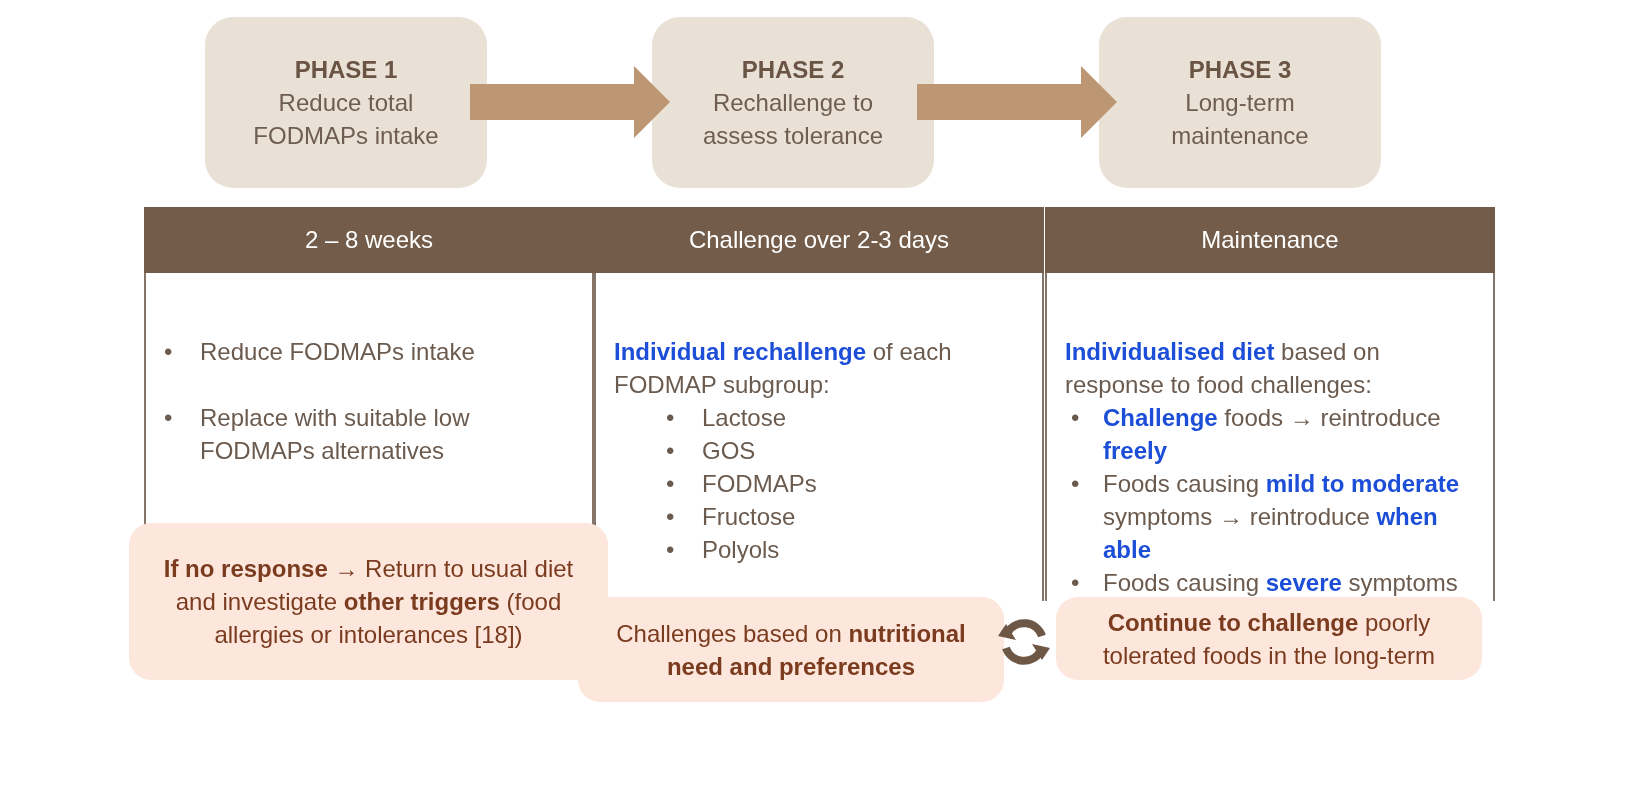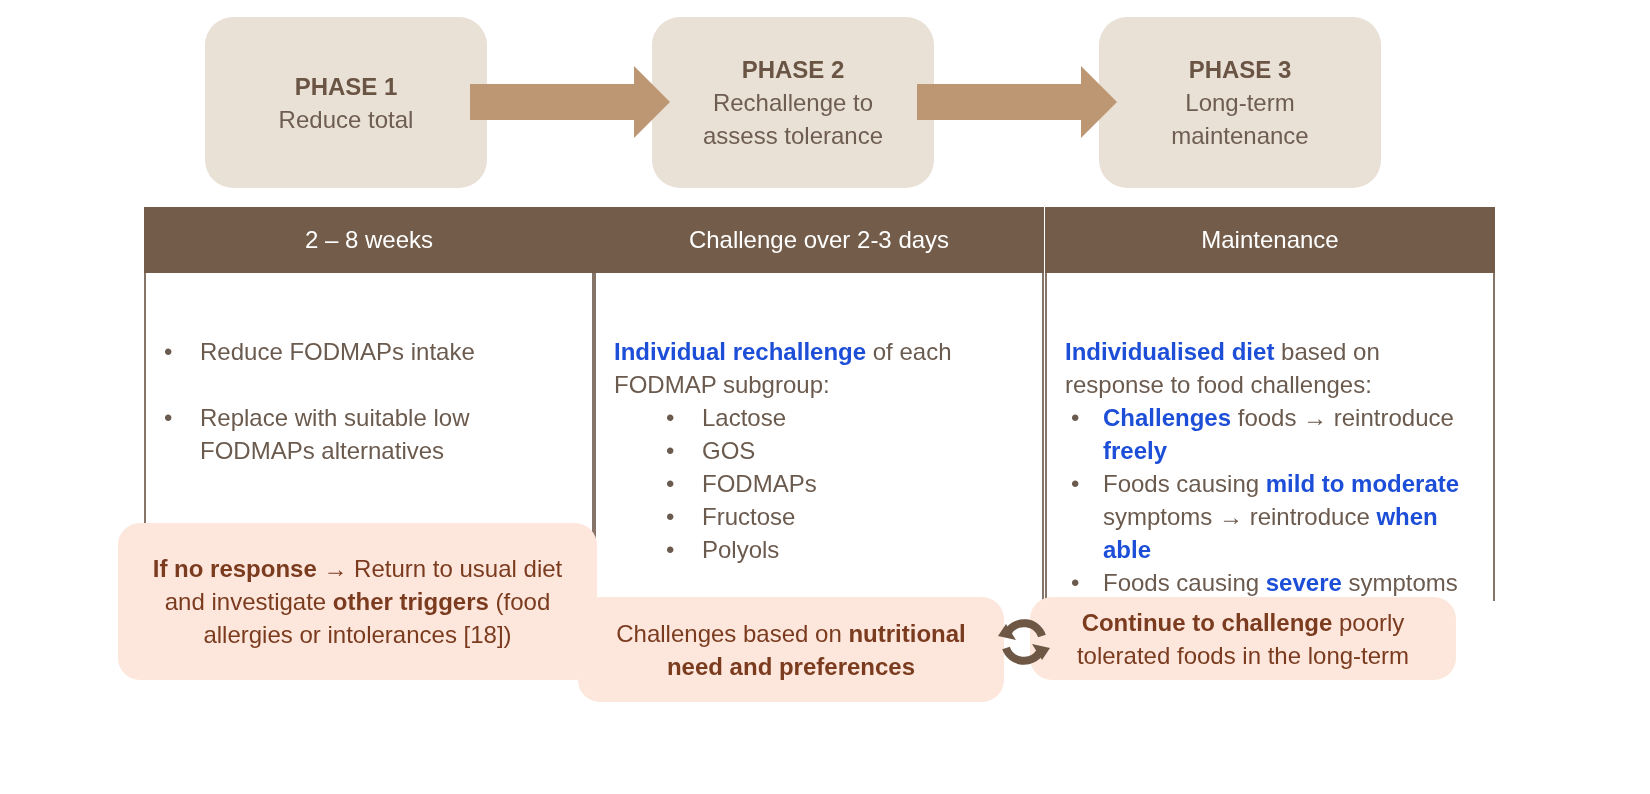--- a/index.html
+++ b/index.html
@@ -39,20 +39,21 @@
   .note b { color: #7a3b1e; }
 
   .cycle { position: absolute; left: 996px; top: 614px; width: 56px; height: 56px; }
 </style>
 </head>
 <body>
 
 <div class="phase" style="left:205px">
   <div class="title">PHASE 1</div>
   <div>Reduce total</div>
+  <div>FODMAPs intake</div>
 </div>
 <div class="phase" style="left:652px">
   <div class="title">PHASE 2</div>
   <div>Rechallenge to</div>
   <div>assess tolerance</div>
 </div>
 <div class="phase" style="left:1099px">
   <div class="title">PHASE 3</div>
   <div>Long-term</div>
   <div>maintenance</div>
@@ -87,34 +88,34 @@
       <li>Polyols</li>
     </ul>
   </div>
 </div>
 
 <div class="col" style="left:1045px">
   <div class="hdr">Maintenance</div>
   <div class="body">
     <div><b>Individualised diet</b><span> based on response to food challenges:</span></div>
     <ul class="b3">
-      <li><b>Challenges</b><span> foods → reintroduce </span><b>freely</b></li>
+      <li><b>Challenge</b><span> foods → reintroduce </span><b>freely</b></li>
       <li><span>Foods causing </span><b>mild to moderate</b><span> symptoms → reintroduce </span><b>when able</b></li>
       <li><span>Foods causing </span><b>severe</b><span> symptoms → </span><b>avoid</b></li>
     </ul>
   </div>
 </div>
 
-<div class="note" style="left:118px; top:523px; width:479px; height:157px;">
+<div class="note" style="left:129px; top:523px; width:479px; height:157px;">
   <div><b>If no response</b><span> → Return to usual diet and investigate </span><b>other triggers</b><span> (food allergies or intolerances [18])</span></div>
 </div>
 <div class="note" style="left:578px; top:597px; width:426px; height:105px; padding:0 8px;">
   <div><span>Challenges based on </span><b>nutritional need and preferences</b></div>
 </div>
-<div class="note" style="left:1030px; top:597px; width:426px; height:83px; padding:0 8px;justify-content:flex-end;">
+<div class="note" style="left:1056px; top:597px; width:426px; height:83px; padding:0 8px;justify-content:flex-end;">
   <div><b>Continue to challenge</b><span> poorly tolerated foods in the long-term</span></div>
 </div>
 
 <svg class="cycle" viewBox="0 0 56 56">
   <path d="M46 22 A19 19 0 0 0 12 18" fill="none" stroke="#6f5746" stroke-width="8"></path>
   <polygon points="2,22 20,26 10,10" fill="#6f5746"></polygon>
   <path d="M10 34 A19 19 0 0 0 44 38" fill="none" stroke="#6f5746" stroke-width="8"></path>
   <polygon points="54,34 36,30 46,46" fill="#6f5746"></polygon>
 </svg>
 

